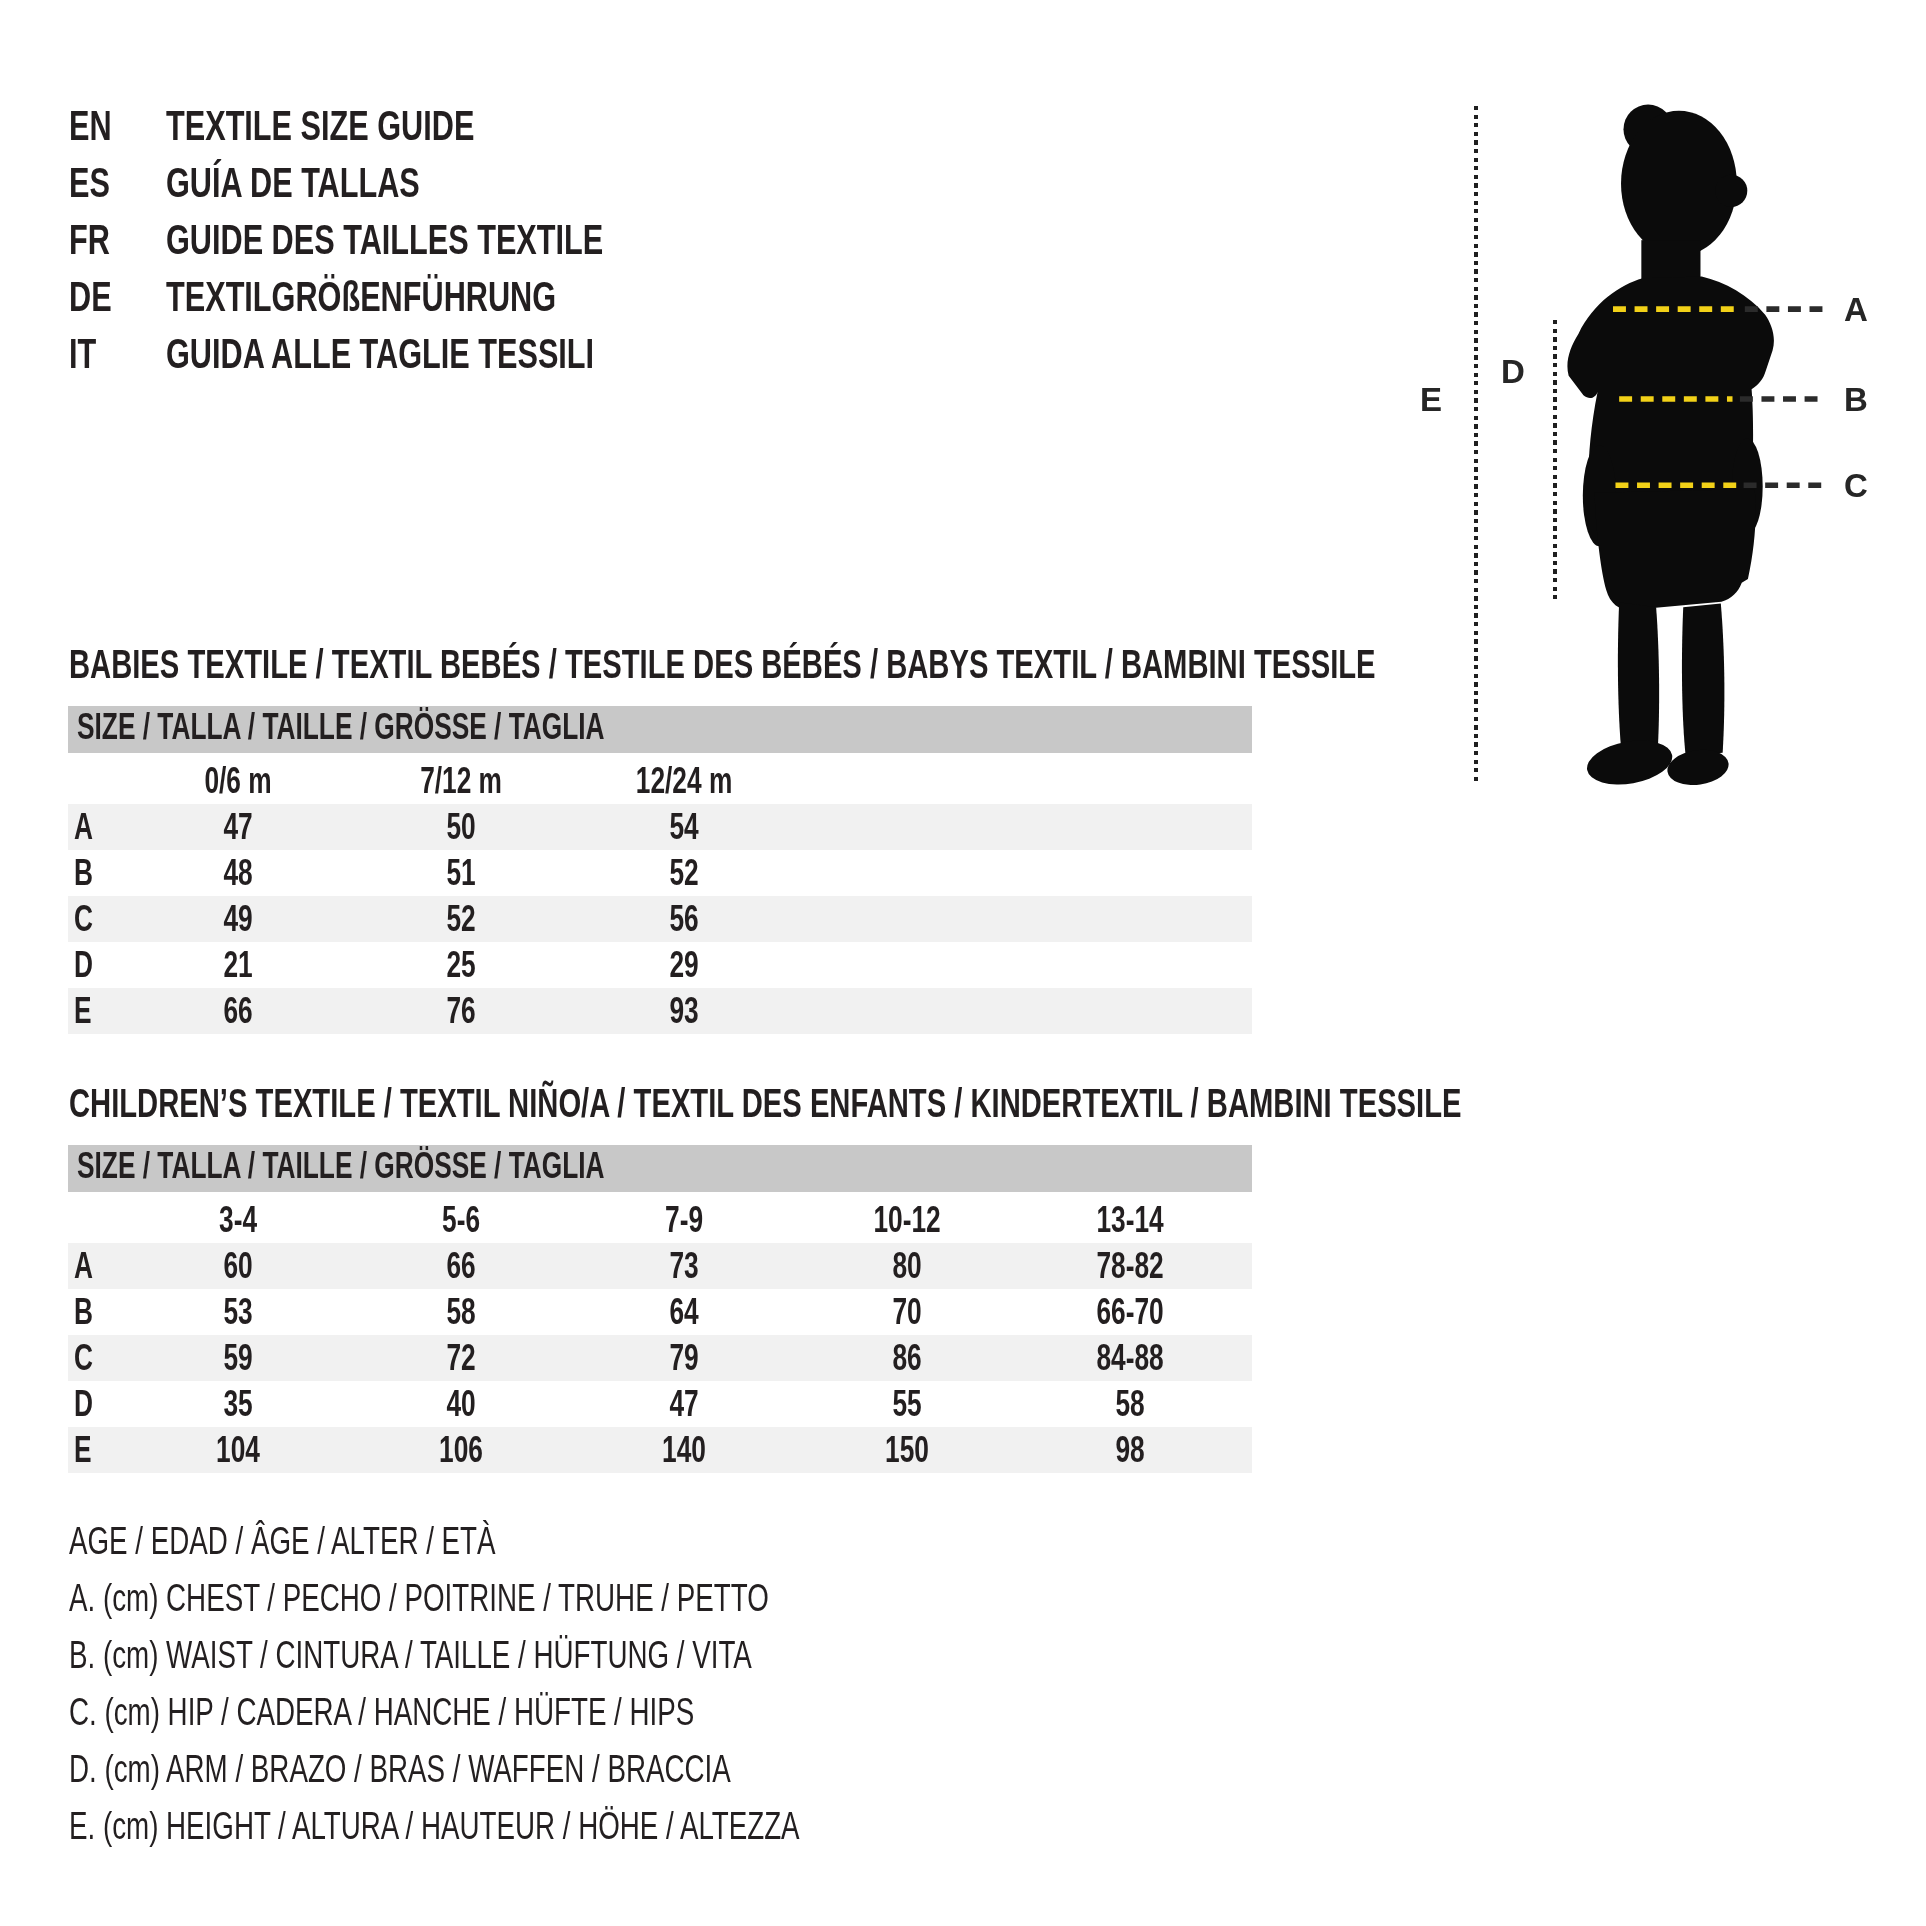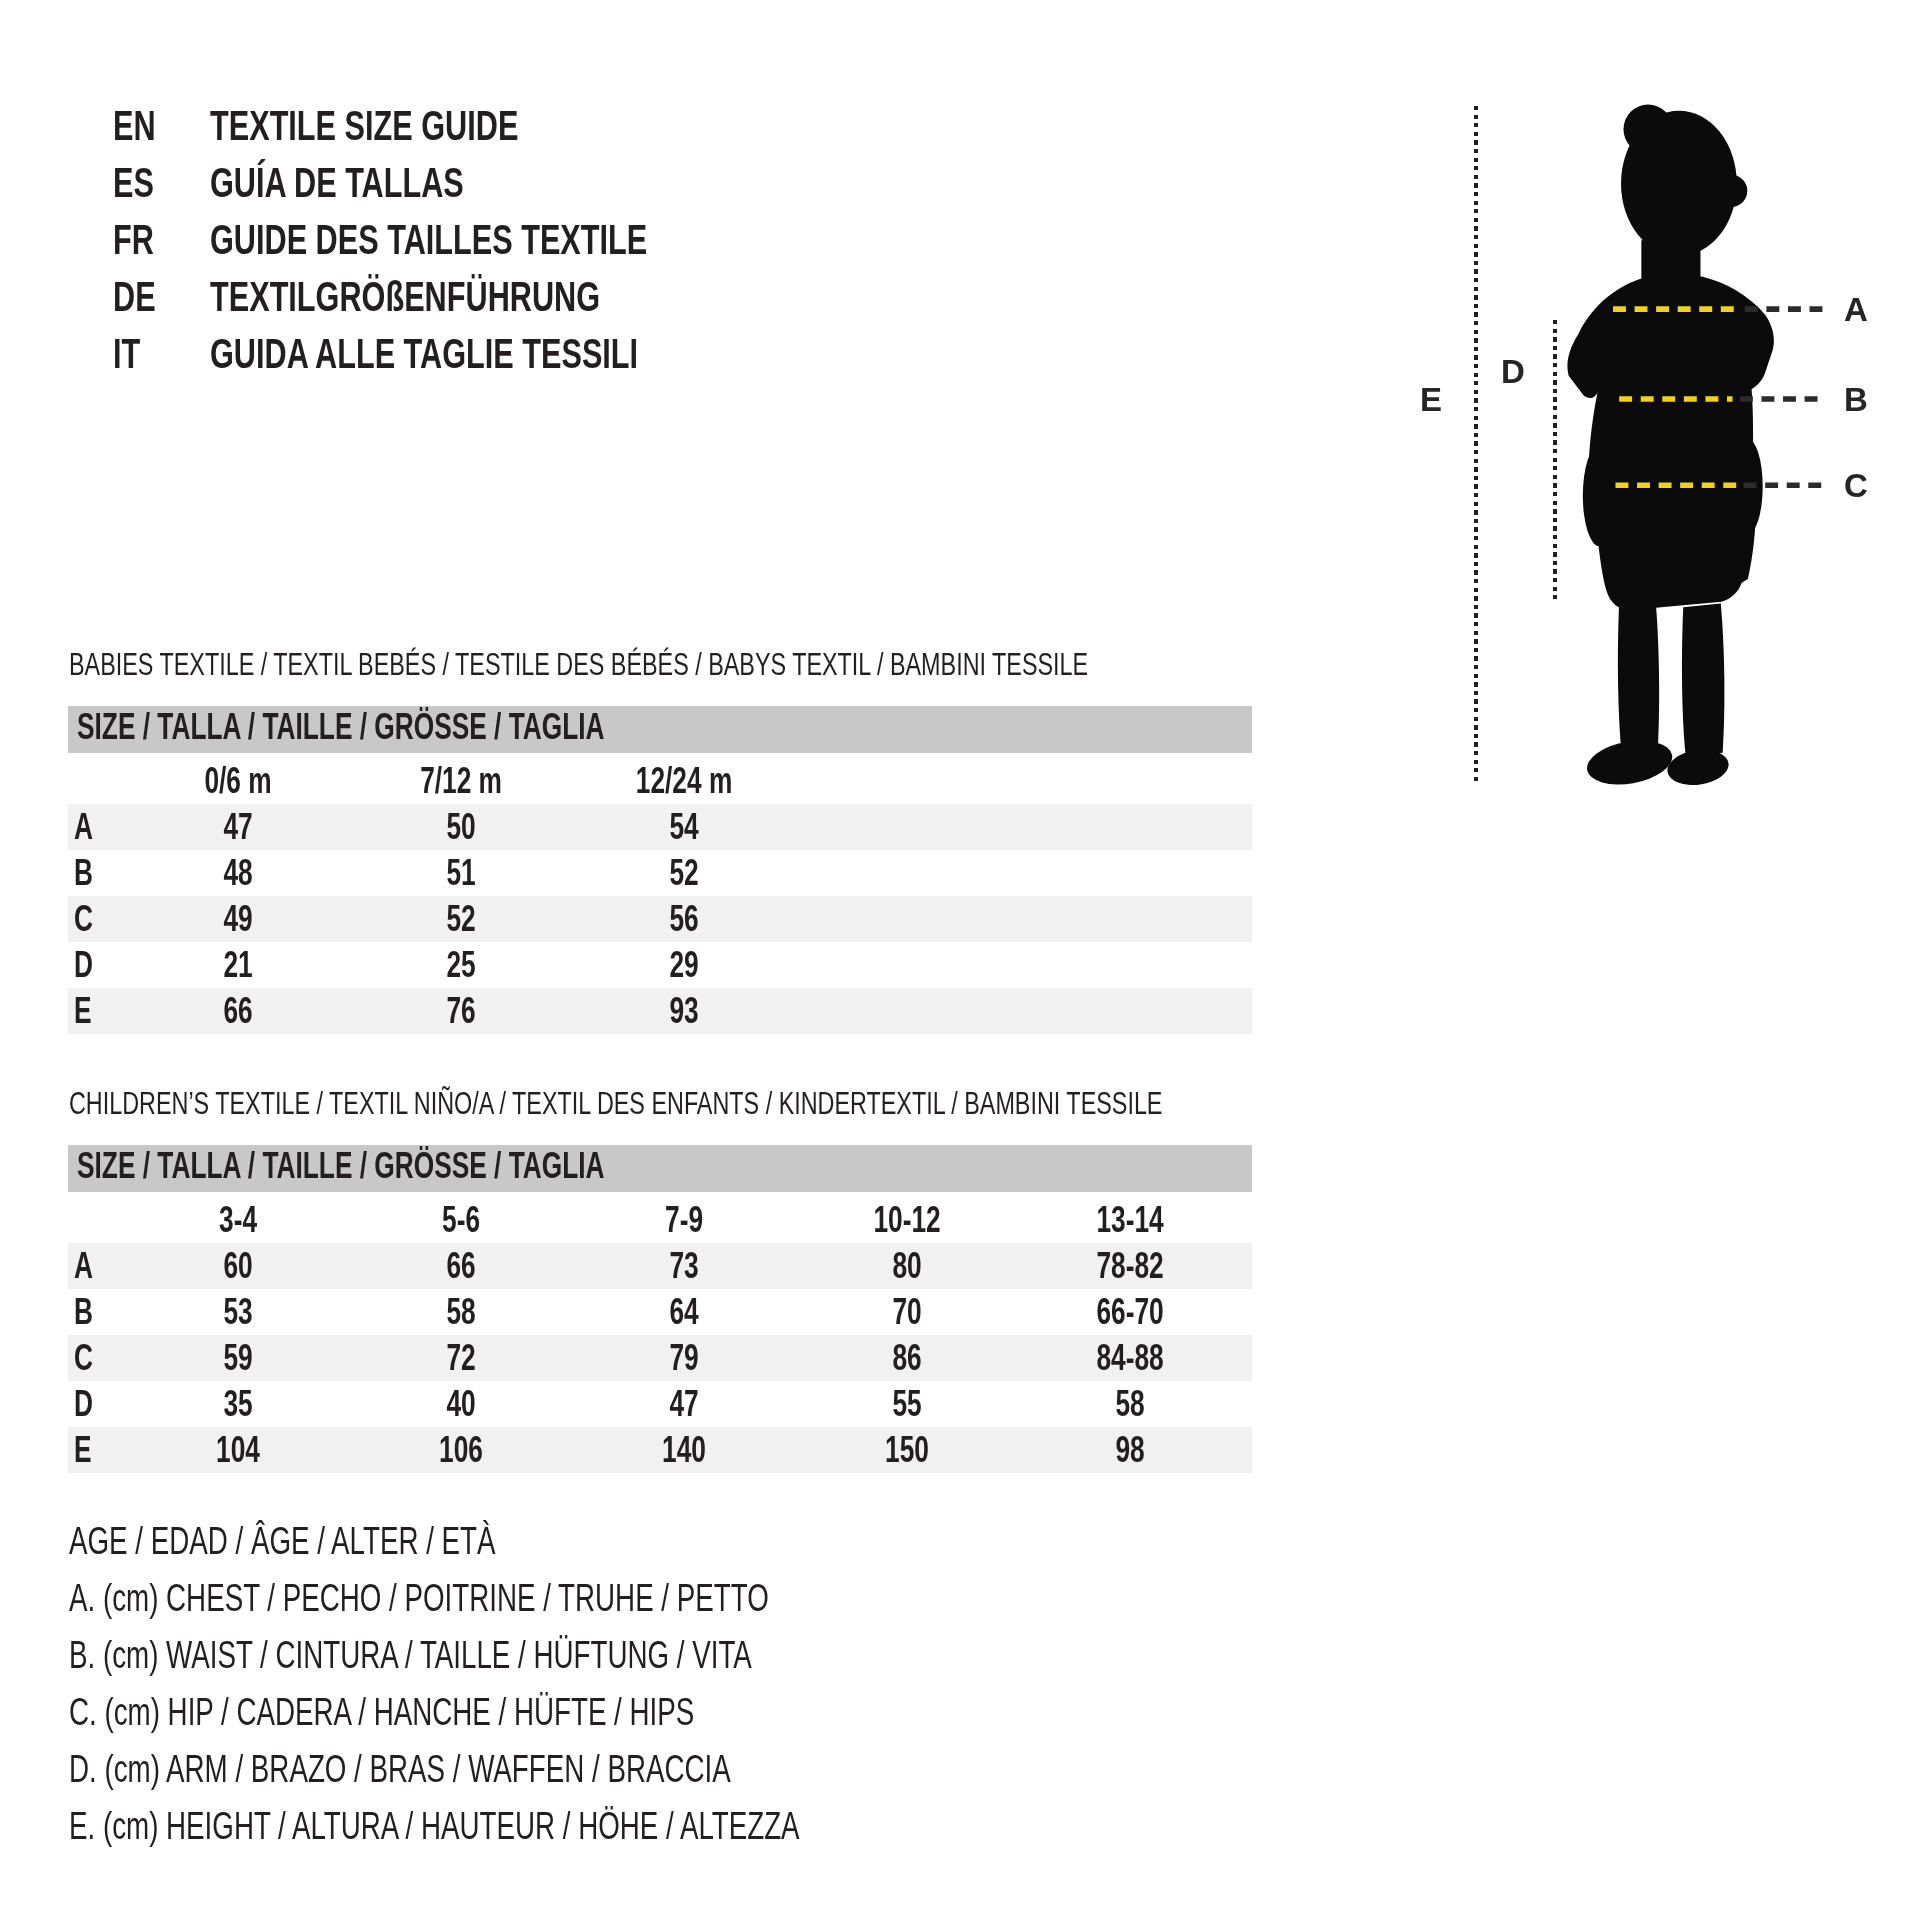--- a/index.html
+++ b/index.html
@@ -16,24 +16,24 @@
     font-family:"Liberation Sans", sans-serif;color:var(--text);
   }
   .abs{position:absolute;}
   
   .cond{display:inline-block;transform:scaleX(0.73);transform-origin:0 50%;white-space:nowrap;}
   .condc{display:inline-block;transform:scaleX(0.73);transform-origin:50% 50%;white-space:nowrap;}
 
   
   .languages{left:69px;top:97px;font-size:42px;font-weight:bold;}
   .lang-row{display:flex;height:57px;align-items:center;}
-  .lang-code{width:97px;flex:0 0 97px;margin-left:44px;}
-
-  
-  .heading{font-size:32px;font-weight:normal;line-height:42px;}
+  .lang-code{width:97px;flex:0 0 97px;}
+
+  
+  .heading{font-size:40px;font-weight:bold;line-height:42px;}
 
   
   .size-bar{
     width:1184px;height:47px;background:var(--bar-bg);
     display:flex;align-items:flex-start;padding-left:8.6px;
     font-size:36px;font-weight:bold;
   }
 
   
   .tbl{width:1184px;display:flex;flex-direction:column;font-size:36px;font-weight:bold;}

